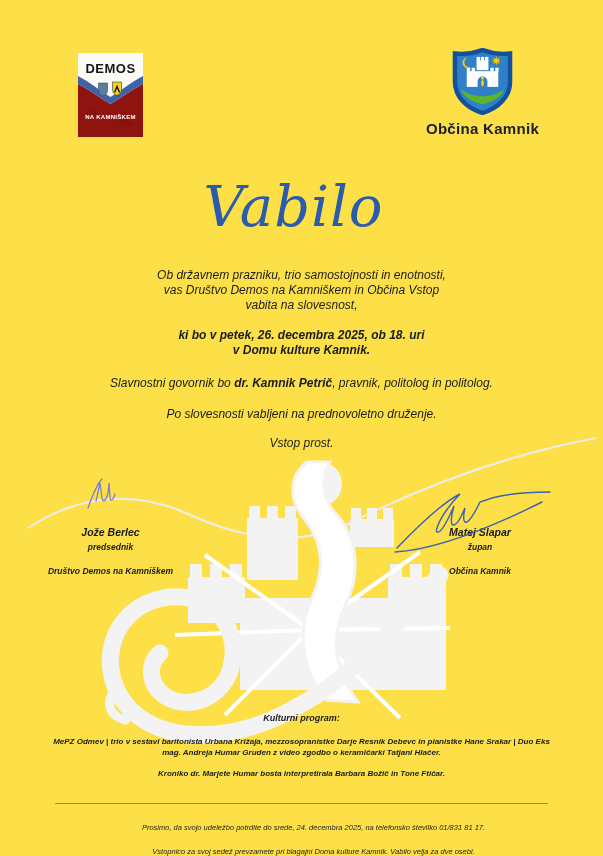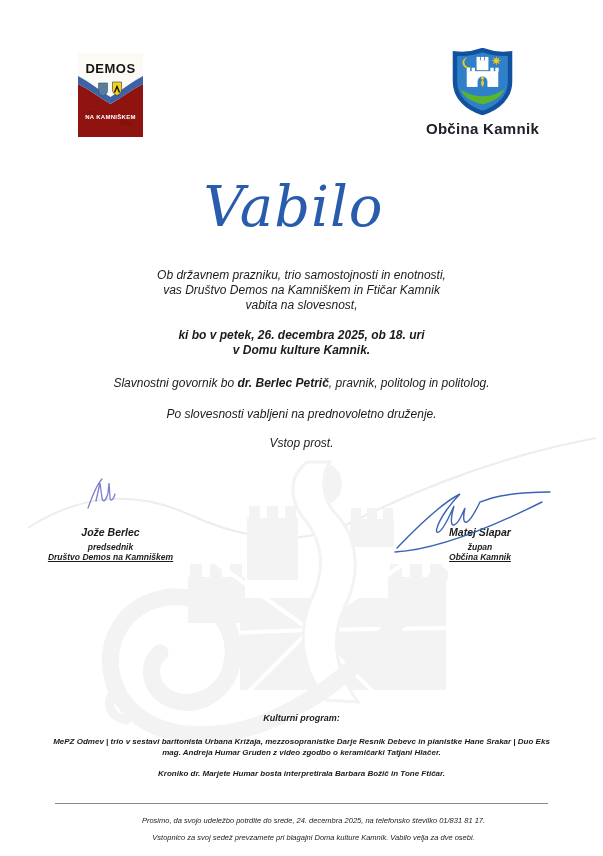--- a/index.html
+++ b/index.html
@@ -1,17 +1,17 @@
 <!DOCTYPE html>
 <html><head>
 <meta charset="utf-8">
 <style>
   html,body{margin:0;padding:0;background:#e8e8e8;}
   .page{
-    position:relative;width:603px;height:856px;margin:0 auto;background:#ffffff;
+    position:relative;width:603px;height:856px;margin:0 auto;background:#fde047;
     font-family:"Liberation Sans",sans-serif;overflow:hidden;
   }
   .layer{position:absolute;z-index:1;}
   .watermark{position:absolute;inset:0;z-index:0;pointer-events:none;}
 
   
   .demos-logo{left:78px;top:53px;width:65px;height:84px;}
   .kamnik-block{left:420px;top:48px;width:125px;text-align:center;}
   .kamnik-block svg{display:block;margin:0 auto;}
   .kamnik-label{margin-top:5px;font-size:15px;font-weight:bold;color:#20202a;letter-spacing:.3px;}
@@ -30,37 +30,37 @@
   .p-after{margin-top:16px !important;}
   .p-entry{margin-top:14px !important;}
   .bold{font-weight:bold;}
 
   
   .sig{width:155px;text-align:center;color:#1b1b1b;font-style:italic;}
   .sig-left{left:33px;top:474px;}
   .sig-right{left:400px;top:474px;width:160px;}
   .sig-name{font-size:10.5px;font-weight:bold;line-height:13px;}
   .sig-role{font-size:8.5px;font-weight:bold;line-height:10px;margin-top:3px;text-align:center;}
-  .sig-org{font-size:8.5px;font-weight:bold;line-height:10px;margin-top:0;text-decoration:underline;}
+  .sig-org{font-size:8.5px;font-weight:bold;line-height:10px;margin-top:14px;}
   .sig-left .scribble{display:block;margin:0 auto 14px auto;}
   .sig-right .scribble{position:absolute;left:-8px;top:6px;}
   .sig-right .sig-text{margin-top:52px;}
 
   
   .program{left:0;right:0;top:712px;text-align:center;color:#1b1b1b;
     font-style:italic;font-weight:bold;}
   .program-heading{font-size:9px;line-height:12px;}
   .program-lines{margin-top:12px;font-size:8px;line-height:11px;white-space:nowrap;}
   .program-chronicle{margin-top:10px;font-size:8px;line-height:11px;white-space:nowrap;text-align:center;}
 
   
   .rule{left:55px;top:803px;width:493px;height:0;border-top:1px solid #8a8a8a;}
   .footer{left:0;right:0;top:810px;text-align:center;color:#222222;
     font-style:italic;font-size:7.5px;line-height:13px;}
-  .footer p{margin:4px;white-space:nowrap;padding-left:24px;}
+  .footer p{margin:11px;white-space:nowrap;padding-left:24px;}
 </style>
 </head>
 <body>
 
 <div class="page">
 
   <svg class="watermark" viewBox="0 0 603 856" width="603" height="856">
 
     <path d="M28,528 C80,494 135,490 188,514 C245,540 300,548 352,522 C420,488 505,455 596,438" fill="none" stroke="#ededed" stroke-width="2"></path>
 
@@ -134,28 +134,28 @@
       <path d="M10,42 Q32,56 54,42 Q50,53 32,57 Q14,53 10,42 Z" fill="#5ab52d"></path>
     </svg>
     <div class="kamnik-label">Občina Kamnik</div>
   </div>
 
   <div class="layer title">Vabilo</div>
 
   <div class="layer bodytext">
     <p>
       <span style="display:block">Ob državnem prazniku, trio samostojnosti in enotnosti,</span>
-      <span style="display:block">vas Društvo Demos na Kamniškem in Ftičar Kamnik</span>
+      <span style="display:block">vas Društvo Demos na Kamniškem in Občina Vstop</span>
       <span style="display:block">vabita na slovesnost,</span>
     </p>
     <p class="p-event">
       <span style="display:block">ki bo v petek, 26. decembra 2025, ob 18. uri</span>
       <span style="display:block">v Domu kulture Kamnik.</span>
     </p>
-    <p class="p-speaker"><span>Slavnostni govornik bo </span><span class="bold">dr. Berlec Petrič</span><span>, pravnik, politolog in politolog.</span></p>
+    <p class="p-speaker"><span>Slavnostni govornik bo </span><span class="bold">dr. Kamnik Petrič</span><span>, pravnik, politolog in politolog.</span></p>
     <p class="p-after">Po slovesnosti vabljeni na prednovoletno druženje.</p>
     <p class="p-entry">Vstop prost.</p>
   </div>
 
   <div class="layer sig sig-left">
     <svg class="scribble" viewBox="0 0 60 38" width="60" height="38">
       <path d="M7,34 C12,20 17,9 21,5 M15,27 L19,9 L21,24 C22,29 25,27 27,19 L28,9 L29,23 C29,28 32,27 34,20" fill="none" stroke="#7a7fd0" stroke-width="1.3" stroke-linecap="round"></path>
     </svg>
     <div class="sig-name">Jože Berlec</div>
     <div class="sig-role">predsednik</div>

